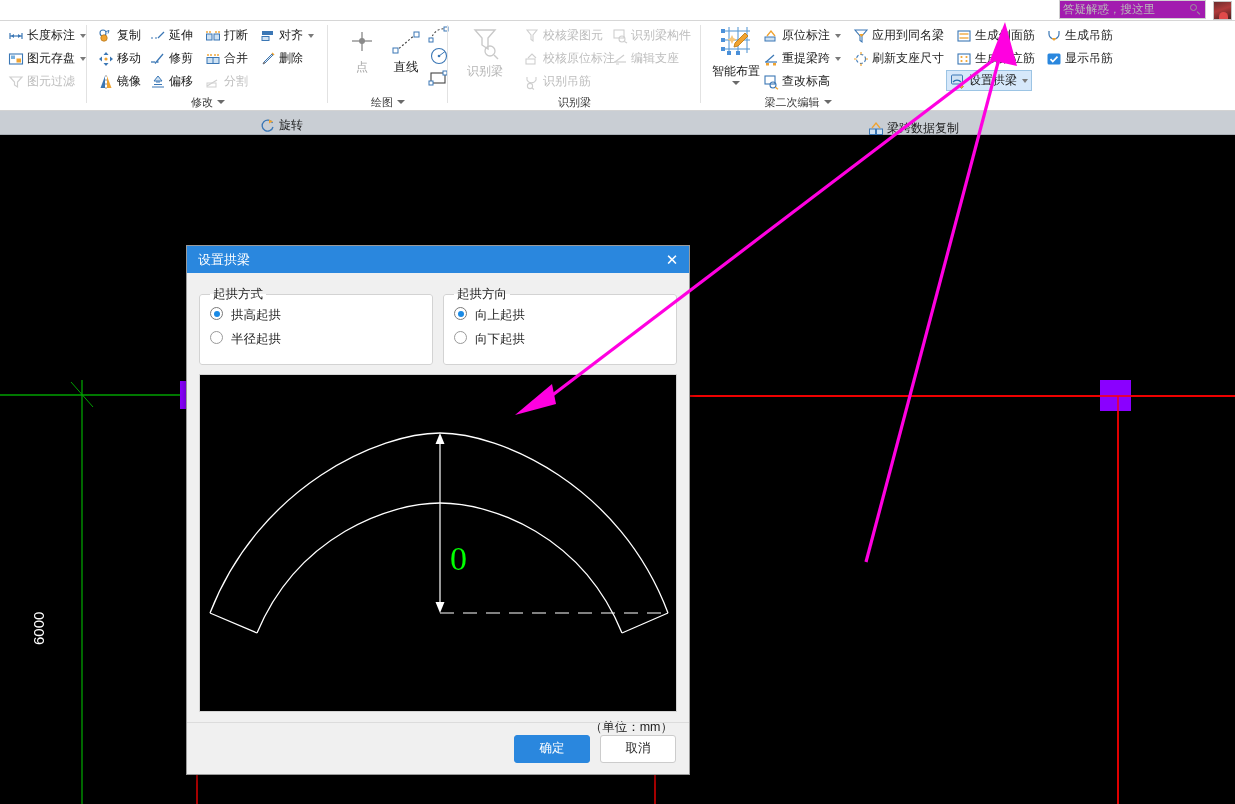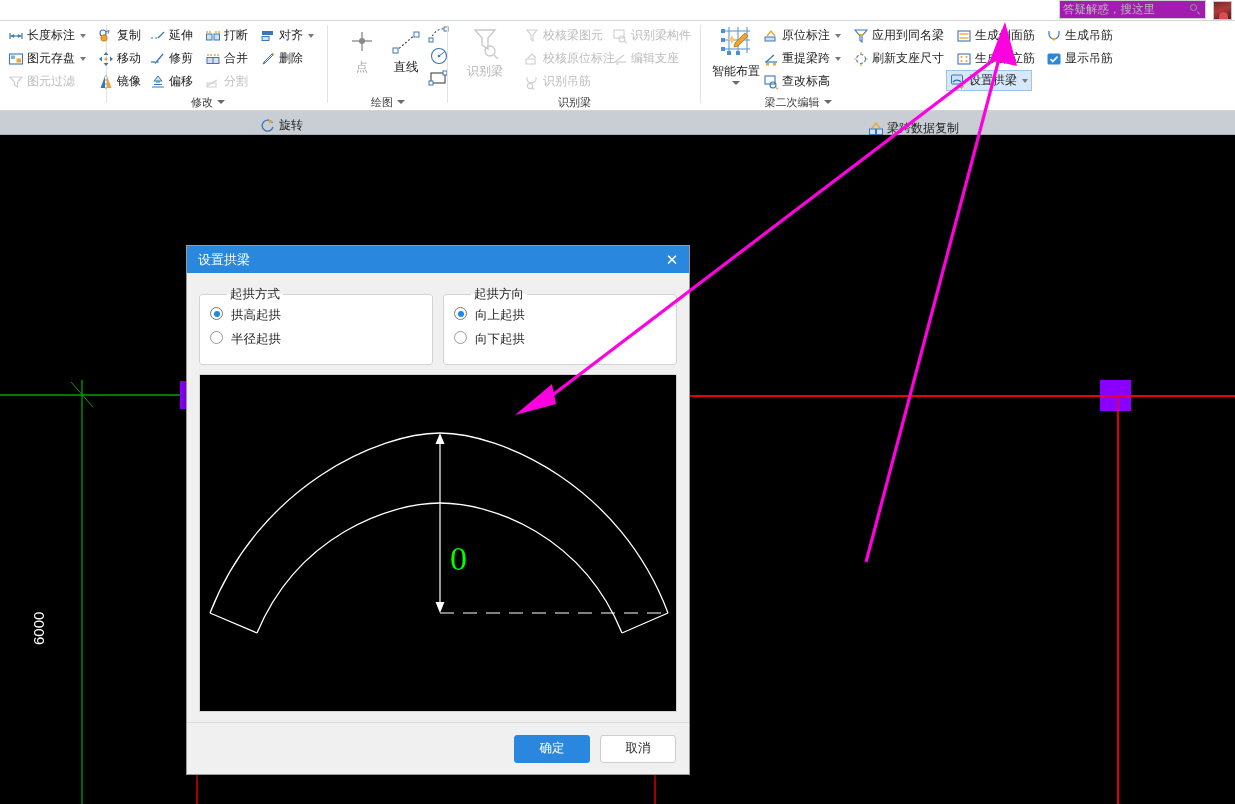--- a/index.html
+++ b/index.html
@@ -120,21 +120,21 @@
     width:34px;height:27px;display:flex;align-items:center;justify-content:center;
     color:#fff;font-size:15px;line-height:1;cursor:default;
   }
   .dlgbody{padding:13px 12px 0 12px;box-sizing:border-box;}
   .fieldrow{display:flex;gap:10px;}
   fieldset.fs{
     margin:0;flex:1;border:1px solid #d3d3d3;border-radius:3px;background:#fff;
     padding:4px 10px 9px 10px;box-sizing:border-box;
   }
   fieldset.fs legend{
-    font-size:12.5px;color:#1c1c1c;padding:0 3px;margin-left:17px;
+    font-size:12.5px;color:#1c1c1c;padding:0 3px;margin-left:0;
   }
   .radio{display:flex;align-items:flex-start;height:24px;cursor:default;}
   .radio .rb{
     width:13px;height:13px;border-radius:50%;border:1px solid #9a9a9a;
     background:#fff;box-sizing:border-box;position:relative;flex:0 0 13px;
   }
   .radio.on .rb{border-color:#7a7a7a;}
   .radio.on .rb::after{
     content:"";position:absolute;left:2.5px;top:2.5px;width:6px;height:6px;
     border-radius:50%;background:#1a8ae5;
@@ -171,21 +171,21 @@
 <div class="topstrip">
   <div class="searchbox">
     <div class="ph">答疑解惑，搜这里</div>
     <div class="sicon"></div>
   </div>
   <div class="avatar"></div>
 </div>
 
 <div class="ribbon">
 
-  <div class="rgroup" style="left:0;width:107px;">
+  <div class="rgroup" style="left:0;width:87px;">
     <div class="ritem" style="left:4px;top:4px;">
       <span class="ico">
         <svg width="16" height="16" viewBox="0 0 16 16">
             <g stroke="#3b77b5" stroke-width="1.2" fill="none">
           <line x1="2" y1="8" x2="14" y2="8"></line>
               <line x1="2" y1="5" x2="2" y2="11"></line>
               <line x1="14" y1="5" x2="14" y2="11"></line>
         </g>
             <path d="M3 8l3-2v4z M13 8l-3-2v4z" fill="#3b77b5"></path>
           </svg>
@@ -678,20 +678,21 @@
 
         <line x1="240" y1="238" x2="468" y2="238" stroke="#ffffff" stroke-width="1.2" stroke-dasharray="14 9"></line>
 
         <line x1="240" y1="62" x2="240" y2="234" stroke="#ffffff" stroke-width="1.2"></line>
         <path d="M240 58 l-4.5 11 h9 z" fill="#ffffff"></path>
         <path d="M240 238 l-4.5 -11 h9 z" fill="#ffffff"></path>
         <text x="250" y="195" fill="#00ff00" font-size="34" font-family="Liberation Serif, serif">0</text>
       </svg>
     </div>
 
+    <div class="unitline">（单位：mm）</div>
   </div>
 
   <div class="dlgfooter">
     <div class="btn primary">确定</div>
     <div class="btn ghost">取消</div>
   </div>
 </div>
 
 <svg class="arrows">
 

